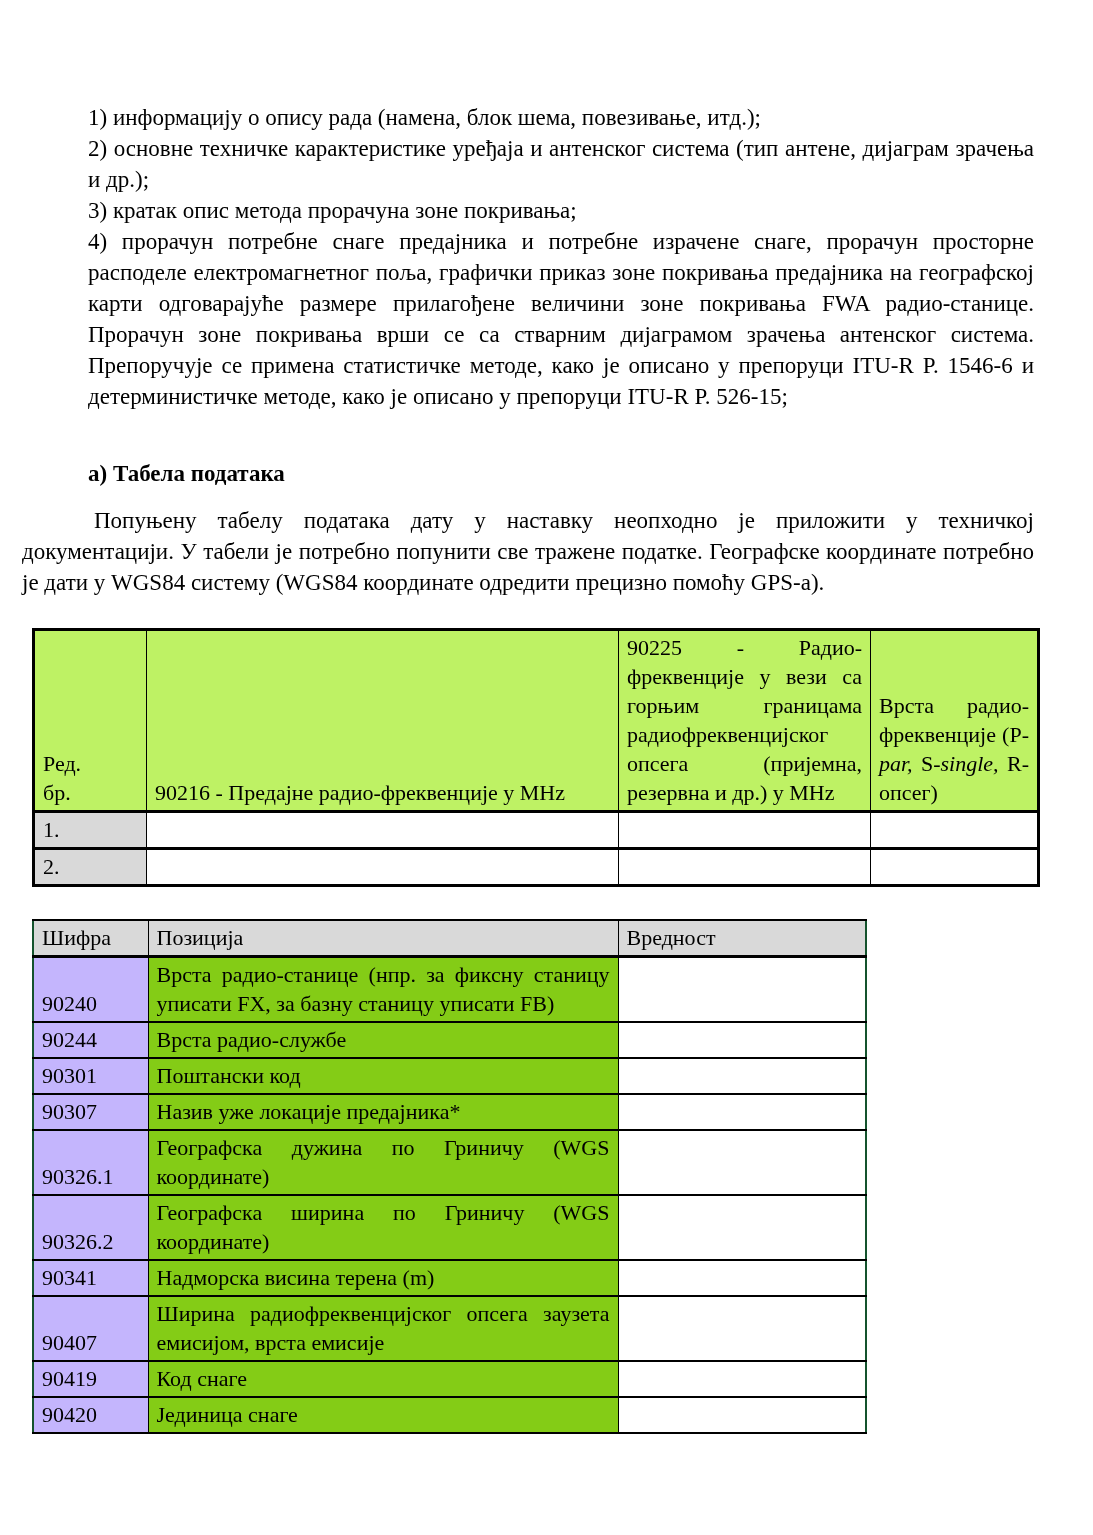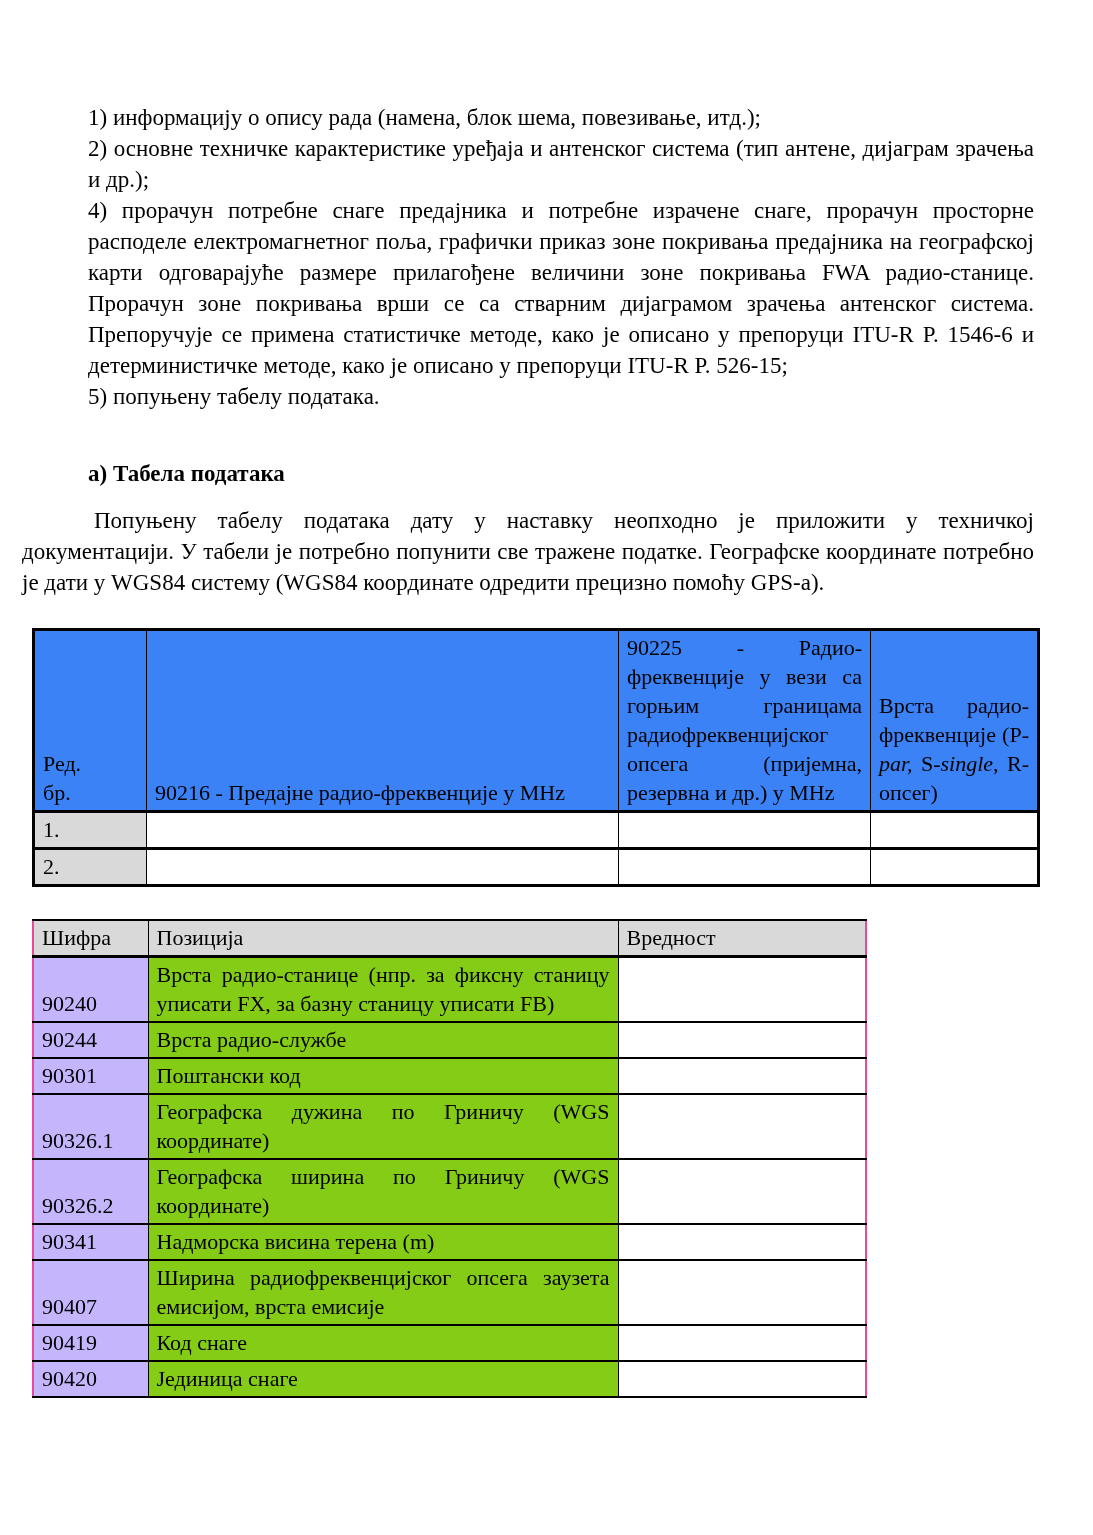--- a/index.html
+++ b/index.html
@@ -25,48 +25,48 @@
   .intro { margin-top:15px; text-indent:72px; text-align:justify; }
 
   
   table { border-collapse:collapse; table-layout:fixed; font-size:22px; line-height:29px; }
   td { vertical-align:bottom; padding:2px 8px 3px 8px; overflow:hidden; word-wrap:break-word; }
 
   
   .t1 { width:1005px; margin:30px 0 0 10px; border:3px solid #000; }
   .t1 td { border:1px solid #000; }
   .t1 tr { border-top:3px solid #000; border-bottom:3px solid #000; }
-  .t1 .hdr td { background:#3b82f6; text-align:justify; }
+  .t1 .hdr td { background:#bef264; text-align:justify; }
   .t1 td.numcell { background:#d9d9d9; text-align:left; }
   .t1 .prewrap { white-space:pre-line; }
   .t1 .databody td { height:34px; }
 
   
-  .t2 { width:833px; margin:32px 0 12px 10px; border:2px solid #ec4899; }
+  .t2 { width:833px; margin:32px 0 12px 10px; border:2px solid #14532d; }
   .t2 td { border:1px solid #000; }
   .t2 tr { border-top:2px solid #000; border-bottom:2px solid #000; }
   .t2 .hdr { border-bottom:3px solid #000; }
   .t2 .hdr td { background:#d9d9d9; text-align:left; }
   .t2 td.codecell { background:#c4b5fd; text-align:left; }
   .t2 td.poscell  { background:#84cc16; text-align:justify; }
   .t2 td.valcell  { background:#ffffff; }
 
   i { font-style:italic; }
 </style>
 </head>
 <body>
 
 <div class="page">
   <div class="content">
 
     <div class="list">
       <p>1) информацију о опису рада (намена, блок шема, повезивање, итд.);</p>
       <p>2) основне техничке карактеристике уређаја и антенског система (тип антене, дијаграм зрачења и др.);</p>
+      <p>3) кратак опис метода прорачуна зоне покривања;</p>
       <p>4) прорачун потребне снаге предајника и потребне израчене снаге, прорачун просторне расподеле електромагнетног поља, графички приказ зоне покривања предајника на географској карти одговарајуће размере прилагођене величини зоне покривања FWA радио-станице. Прорачун зоне покривања врши се са стварним дијаграмом зрачења антенског система. Препоручује се примена статистичке методе, како је описано у препоруци ITU-R P. 1546-6 и детерминистичке методе, како је описано у препоруци ITU-R P. 526-15;</p>
-      <p>5) попуњену табелу података.</p>
     </div>
 
     <p class="heading">а) Табела података</p>
 
     <p class="intro">Попуњену табелу података дату у наставку неопходно је приложити у техничкој документацији. У табели је потребно попунити све тражене податке. Географске координате потребно је дати у WGS84 систему (WGS84 координате одредити прецизно помоћу GPS-a).</p>
 
     <table class="t1">
       <colgroup>
         <col style="width:113px">
           <col style="width:472px">
@@ -117,20 +117,25 @@
         <td class="codecell">90244</td>
         <td class="poscell">Врста радио-службе</td>
         <td class="valcell"></td>
       </tr>
       <tr>
         <td class="codecell">90301</td>
         <td class="poscell">Поштански код</td>
         <td class="valcell"></td>
       </tr>
       <tr>
+        <td class="codecell">90307</td>
+        <td class="poscell">Назив уже локације предајника*</td>
+        <td class="valcell"></td>
+      </tr>
+      <tr>
         <td class="codecell">90326.1</td>
         <td class="poscell">Географска дужина по Гриничу (WGS координате)</td>
         <td class="valcell"></td>
       </tr>
       <tr>
         <td class="codecell">90326.2</td>
         <td class="poscell">Географска ширина по Гриничу (WGS координате)</td>
         <td class="valcell"></td>
       </tr>
       <tr>

